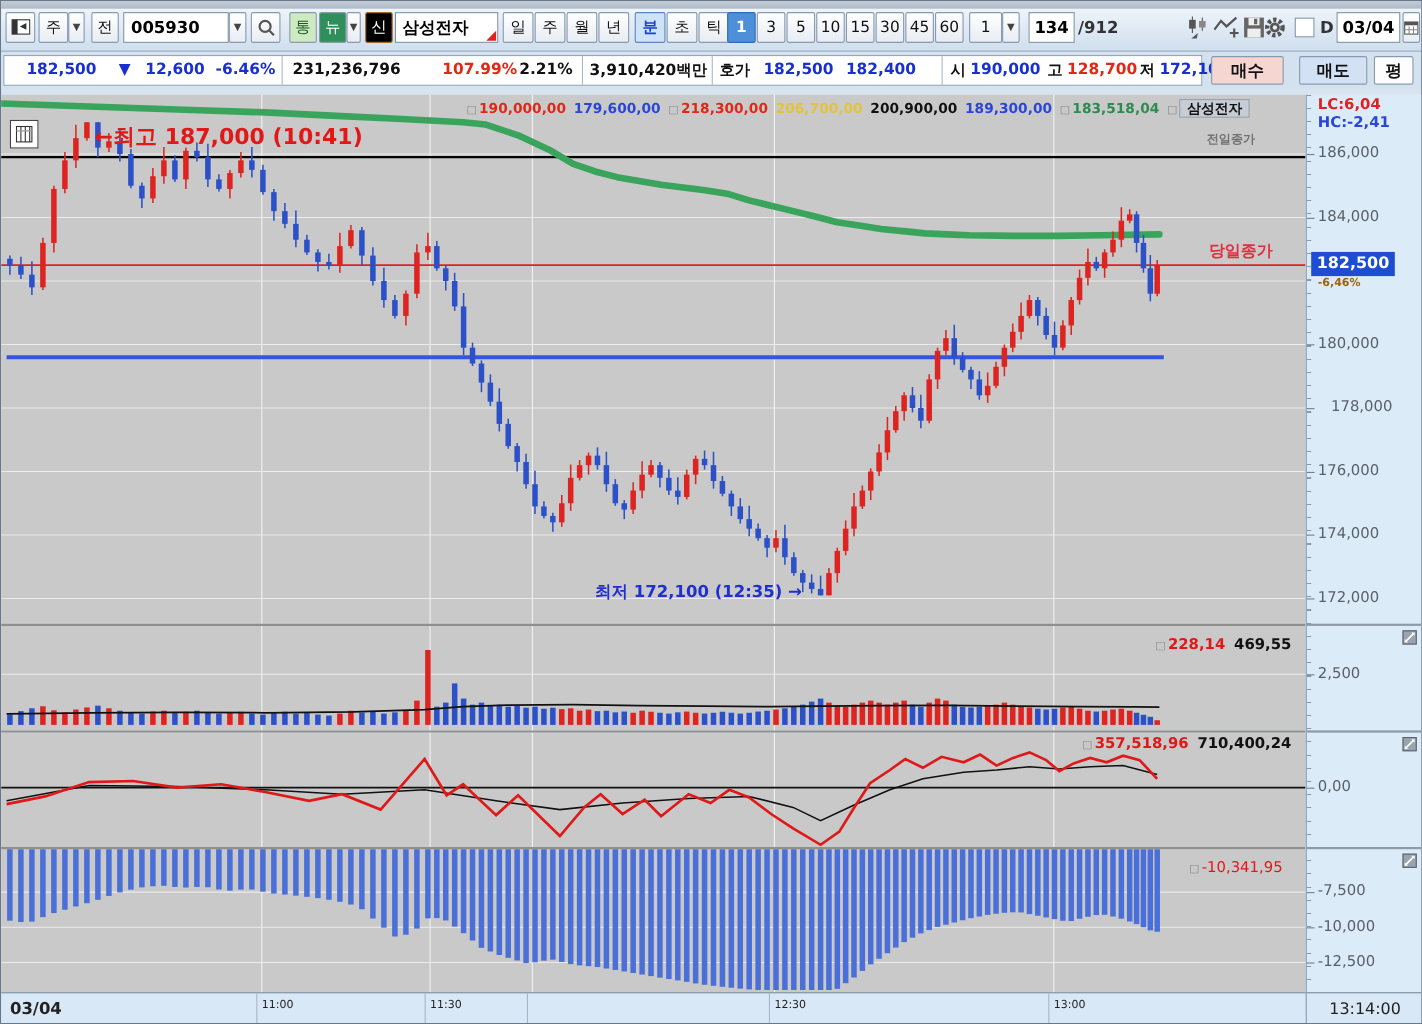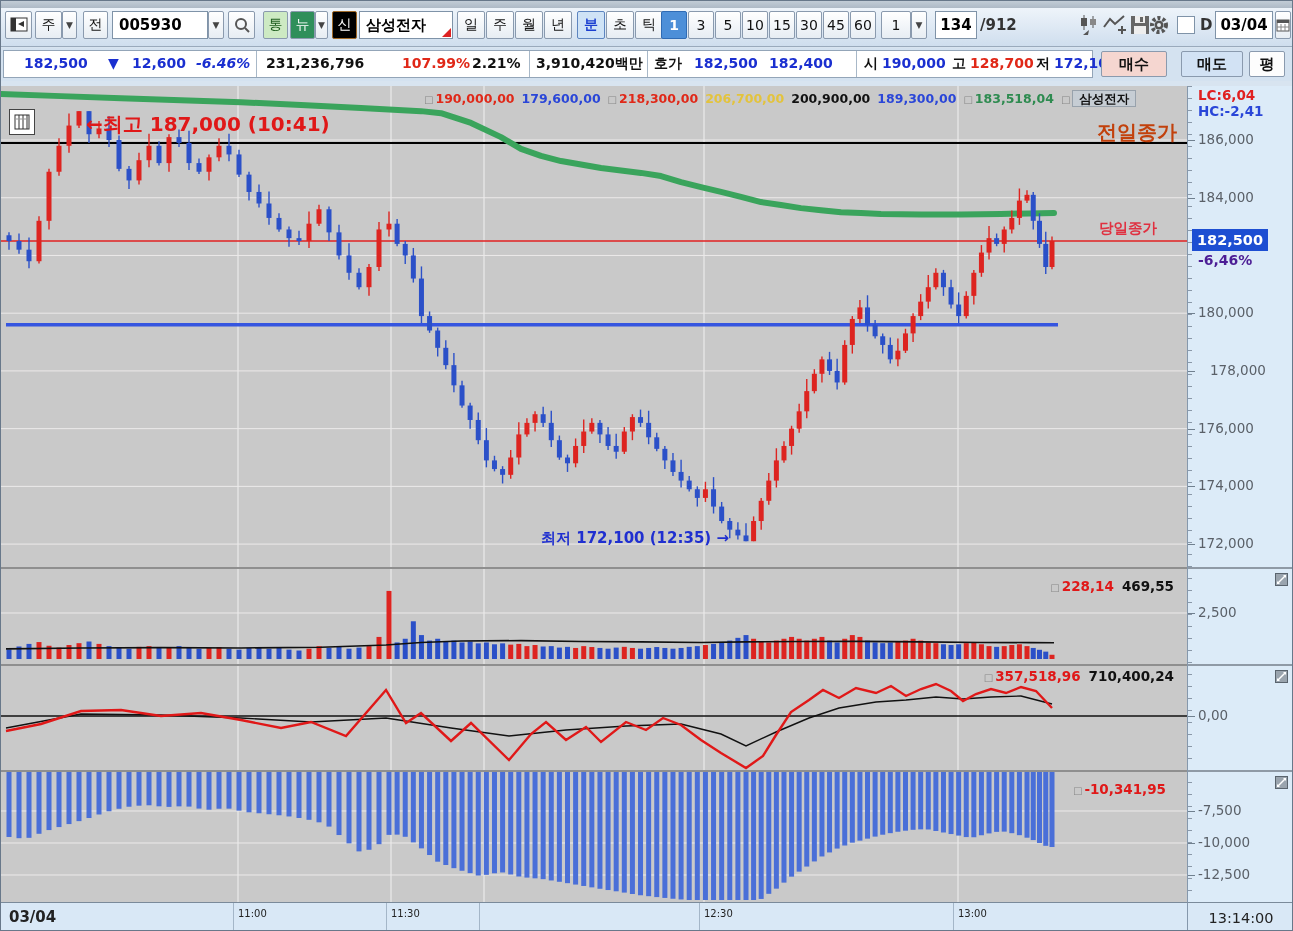--- a/index.html
+++ b/index.html
@@ -153,21 +153,21 @@
 
   <div class="infobar">
     <div class="infofield">
       <div class="iseg" style="left:252px;"></div>
       <div class="iseg" style="left:525px;"></div>
       <div class="iseg" style="left:643px;"></div>
       <div class="iseg" style="left:852px;"></div>
       <div class="itxt c-blue" style="left:20px;">182,500</div>
       <div class="itxt c-blue" style="left:104px;">▼</div>
       <div class="itxt c-blue" style="left:128px;">12,600</div>
-      <div class="itxt c-blue" style="left:192px;font-style:italic;">-6.46%</div>
+      <div class="itxt c-blue" style="left:192px;">-6.46%</div>
       <div class="itxt c-blk" style="left:262px;">231,236,796</div>
       <div class="itxt c-red" style="left:398px;">107.99%</div>
       <div class="itxt c-blk" style="left:468px;">2.21%</div>
       <div class="itxt c-blk" style="left:532px;">3,910,420백만</div>
       <div class="itxt c-blk" style="left:650px;">호가</div>
       <div class="itxt c-blue" style="left:690px;">182,500</div>
       <div class="itxt c-blue" style="left:765px;">182,400</div>
       <div class="itxt c-blk" style="left:860px;">시</div>
       <div class="itxt c-blue" style="left:878px;">190,000</div>
       <div class="itxt c-blk" style="left:948px;">고</div>
@@ -714,45 +714,45 @@
           <rect x="1048.5" y="771" width="5" height="75.01919999999996" fill="#4a6fd8"></rect>
         </g>
         <line x1="0" y1="567" x2="1186" y2="567" stroke="#8f8f8f" stroke-width="2"></line>
         <line x1="0" y1="664" x2="1186" y2="664" stroke="#8f8f8f" stroke-width="2"></line>
         <line x1="0" y1="770" x2="1186" y2="770" stroke="#8f8f8f" stroke-width="2"></line>
       </svg>
   </div>
 
   <div class="overlay" style="left:85px;top:110px;color:#e01818;font-size:20px;font-weight:bold;">←최고 187,000 (10:41)</div>
   <div class="overlay" style="left:540px;top:528px;color:#1f2fd0;font-size:15px;font-weight:bold;">최저 172,100 (12:35) →</div>
-  <div class="overlay" style="left:1096px;top:118px;color:#c2410c;font-size:20px;font-weight:bold;">전일종가</div>
+  <div class="overlay" style="left:1096px;top:118px;color:#737373;font-size:11px;font-weight:bold;">전일종가</div>
   <div class="overlay" style="left:1098px;top:218px;color:#e03040;font-size:14.5px;font-weight:bold;">당일종가</div>
   <div class="overlay" id="mainLegend" style="left:423px;top:90px;font-size:12.5px;font-weight:bold;"><span class="legsq">□</span><span style="color: rgb(224, 40, 24); margin-right: 7px;">190,000,00</span><span style="color: rgb(42, 70, 216); margin-right: 7px;">179,600,00</span><span class="legsq">□</span><span style="color: rgb(224, 40, 24); margin-right: 7px;">218,300,00</span><span style="color: rgb(227, 195, 60); margin-right: 7px;">206,700,00</span><span style="color: rgb(17, 17, 17); margin-right: 7px;">200,900,00</span><span style="color: rgb(42, 70, 216); margin-right: 7px;">189,300,00</span><span class="legsq">□</span><span style="color: rgb(46, 139, 80); margin-right: 7px;">183,518,04</span><span class="legsq">□</span><span class="badge">삼성전자</span></div>
   <div class="overlay" id="volLegend" style="top:577px;right:118px;font-size:13.5px;font-weight:bold;"><span class="legsq">□</span><span style="color: rgb(224, 24, 24); margin-right: 8px;">228,14</span><span style="color: rgb(17, 17, 17);">469,55</span></div>
   <div class="overlay" id="oscLegend" style="top:667px;right:118px;font-size:13.5px;font-weight:bold;"><span class="legsq">□</span><span style="color: rgb(224, 24, 24); margin-right: 8px;">357,518,96</span><span style="color: rgb(17, 17, 17);">710,400,24</span></div>
-  <div class="overlay" id="lowLegend" style="top:780px;right:118px;font-size:13.5px;font-weight:bold;margin-left:40px;"><span class="legsq">□</span><span style="color: rgb(224, 24, 24); margin-right: 8px;">-10,341,95</span></div>
+  <div class="overlay" id="lowLegend" style="top:780px;right:118px;font-size:13.5px;font-weight:normal;margin-left:40px;"><span class="legsq">□</span><span style="color: rgb(224, 24, 24); margin-right: 8px;">-10,341,95</span></div>
   <div class="overlay" style="left:8px;top:108px;pointer-events:auto;">
     <div style="width:26px;height:26px;background:#fff;border:1.5px solid #444;display:flex;align-items:center;justify-content:center;">
       <span>
           <svg width="16" height="16">
             <rect x="1" y="1" width="14" height="14" fill="none" stroke="#333"></rect>
             <line x1="5" y1="1" x2="5" y2="15" stroke="#333"></line>
             <line x1="9" y1="1" x2="9" y2="15" stroke="#333"></line>
             <line x1="13" y1="1" x2="13" y2="15" stroke="#333"></line>
             <line x1="1" y1="5" x2="15" y2="5" stroke="#999"></line>
           </svg>
         </span>
     </div>
   </div>
 
   <div class="axiscol" id="axisCol">
     <div class="axlab" style="top:1px;color:#e02020;font-weight:bold;">LC:6,04</div>
     <div class="axlab" style="top:17px;color:#2a46d8;font-weight:bold;">HC:-2,41</div>
     <div class="pricebox">182,500</div>
-    <div class="axlab" style="top:166px;color:#4c1d95;font-weight:bold;font-size:14px;">-6,46%</div>
+    <div class="axlab" style="top:166px;color:#a16207;font-weight:bold;font-size:10px;">-6,46%</div>
   <div class="axlab" style="top: 45px;">186,000</div>
       <div class="axtick" style="top: 54px;"></div>
       <div class="axlab" style="top: 102.729px;">184,000</div>
       <div class="axtick" style="top: 111.729px;"></div>
       <div class="axlab" style="top: 218.186px;">180,000</div>
       <div class="axtick" style="top: 227.186px;"></div>
       <div class="axlab" style="top: 275.914px; margin-left: 12px;">178,000</div>
       <div class="axtick" style="top: 284.914px;"></div>
       <div class="axlab" style="top: 333.643px;">176,000</div>
       <div class="axtick" style="top: 342.643px;"></div>

